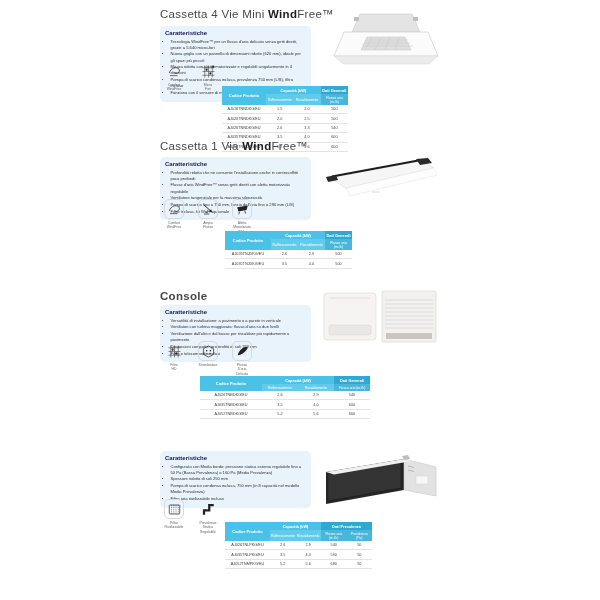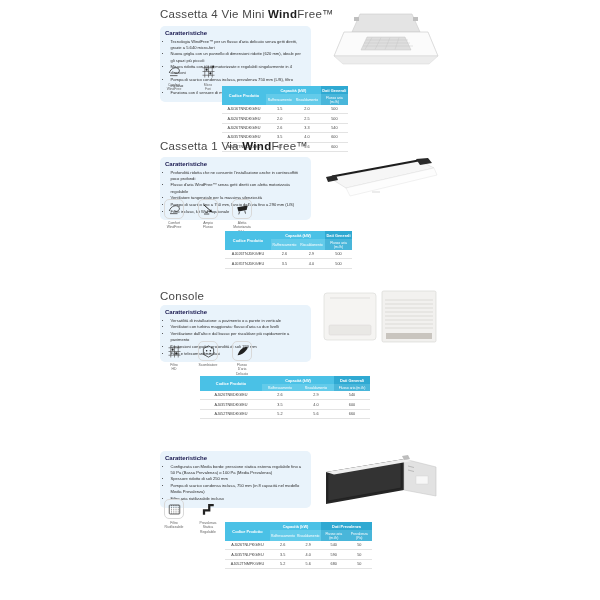--- a/index.html
+++ b/index.html
@@ -229,21 +229,21 @@
         </tr>
         <tr>
           <td>AJ035TNJDKG/EU</td>
           <td>3.5</td>
           <td>4.0</td>
           <td>500</td>
         </tr>
       </tbody>
   </table>
 
-  <div class="sec-title" style="left:160px; top:290px;">
+  <div class="sec-title" style="left:160px; top:290px;font-weight:bold;">
     <span>Console</span><b></b><span></span>
   </div>
 
   <div class="char-box" style="left:160px; top:305px;">
     <div class="char-heading">Caratteristiche</div>
     <ul>
         <li>Versatilità di installazione: a pavimento o a parete in verticale</li>
         <li>Ventilatori con turbina maggiorata: flusso d'aria su due livelli</li>
         <li>Ventilazione dall'alto e dal basso per riscaldare più rapidamente a pavimento</li>
         <li>Dimensioni compatte: profondità di soli 199 mm</li>

